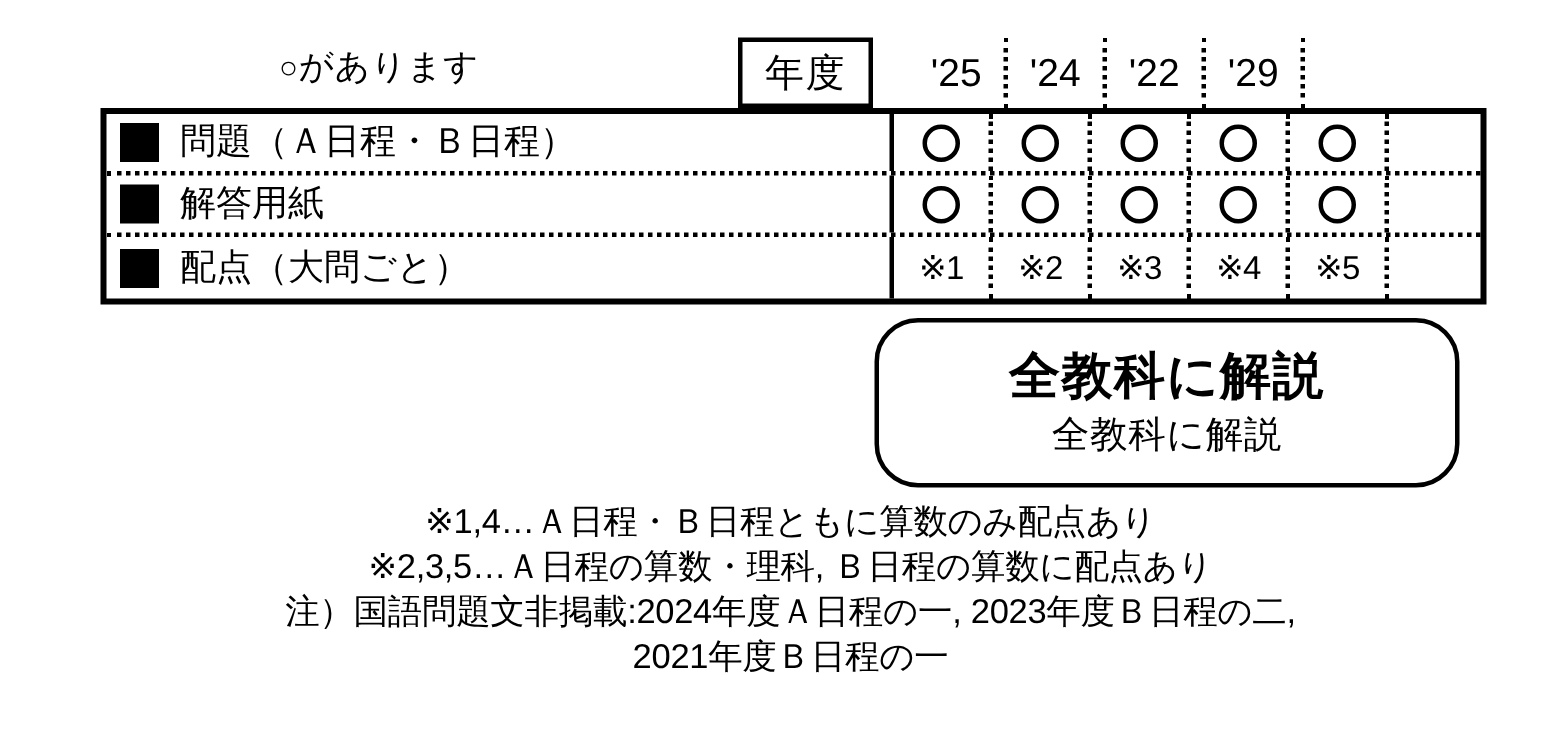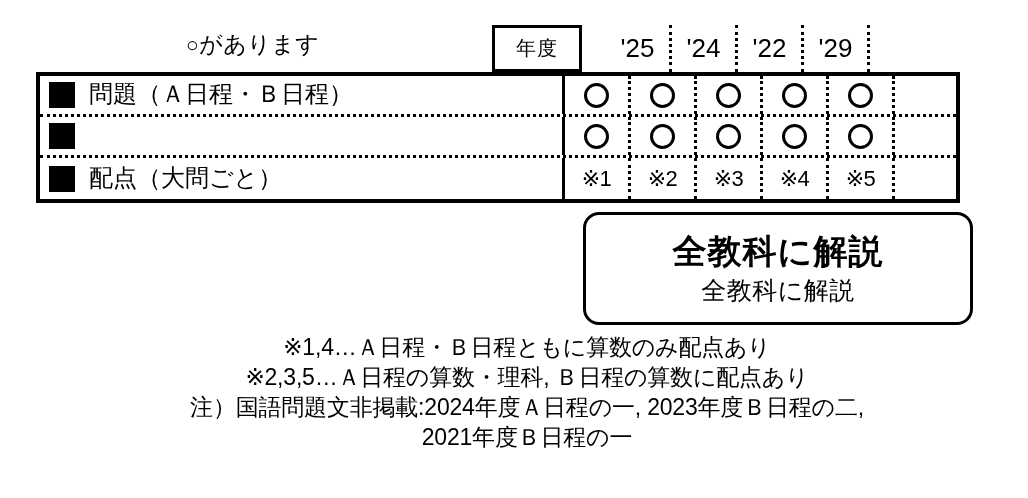--- a/index.html
+++ b/index.html
@@ -37,21 +37,21 @@
     left: 492px;
     top: 25px;
     width: 90px;
     height: 47px;
     border: 3px solid #000;
     box-sizing: border-box;
     background: #fff;
     display: flex;
     align-items: center;
     justify-content: center;
-    font-size: 20px;
+    font-size: 26px;
     letter-spacing: 1px;
     z-index: 3;
   }
 
   
   #year-strip {
     position: absolute;
     left: 582px;
     top: 25px;
     width: 394px;
@@ -73,21 +73,21 @@
     box-sizing: border-box;
   }
   #year-strip .year-cell.blank-col {
     width: 64px;
     border-right: none;
   }
 
   
   #main-table {
     position: absolute;
-    left: 36px;
+    left: 67px;
     top: 72px;
     width: 924px;
     height: 131px;
     border: 4px solid #000;
     box-sizing: border-box;
     background: #fff;
     z-index: 1;
   }
   .table-row {
     display: flex;
@@ -153,21 +153,21 @@
   }
 
   
   #callout-box {
     position: absolute;
     left: 583px;
     top: 212px;
     width: 390px;
     height: 113px;
     border: 3px solid #000;
-    border-radius: 16px;
+    border-radius: 29px;
     box-sizing: border-box;
     background: #fff;
     display: flex;
     flex-direction: column;
     align-items: center;
     justify-content: center;
     z-index: 2;
   }
   #callout-line1 {
     font-size: 34px;
@@ -249,20 +249,21 @@
       <div class="data-cell">
           <span class="mark-circle"></span>
         </div>
       <div class="data-cell blank-col"></div>
     </div>
   </div>
 
   <div class="table-row">
     <div class="row-label">
       <span class="row-bullet"></span>
+      <span class="row-label-text">解答用紙</span>
     </div>
     <div class="row-cells">
       <div class="data-cell">
           <span class="mark-circle"></span>
         </div>
       <div class="data-cell">
           <span class="mark-circle"></span>
         </div>
       <div class="data-cell">
           <span class="mark-circle"></span>

